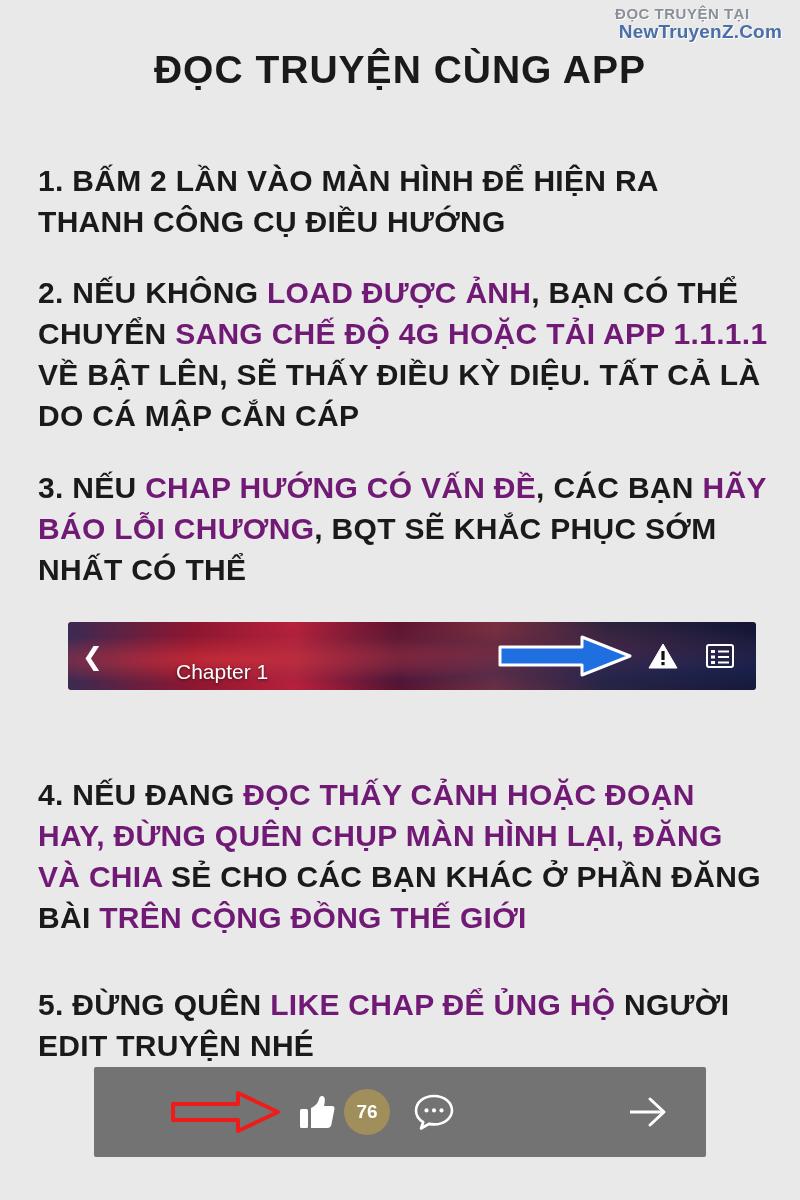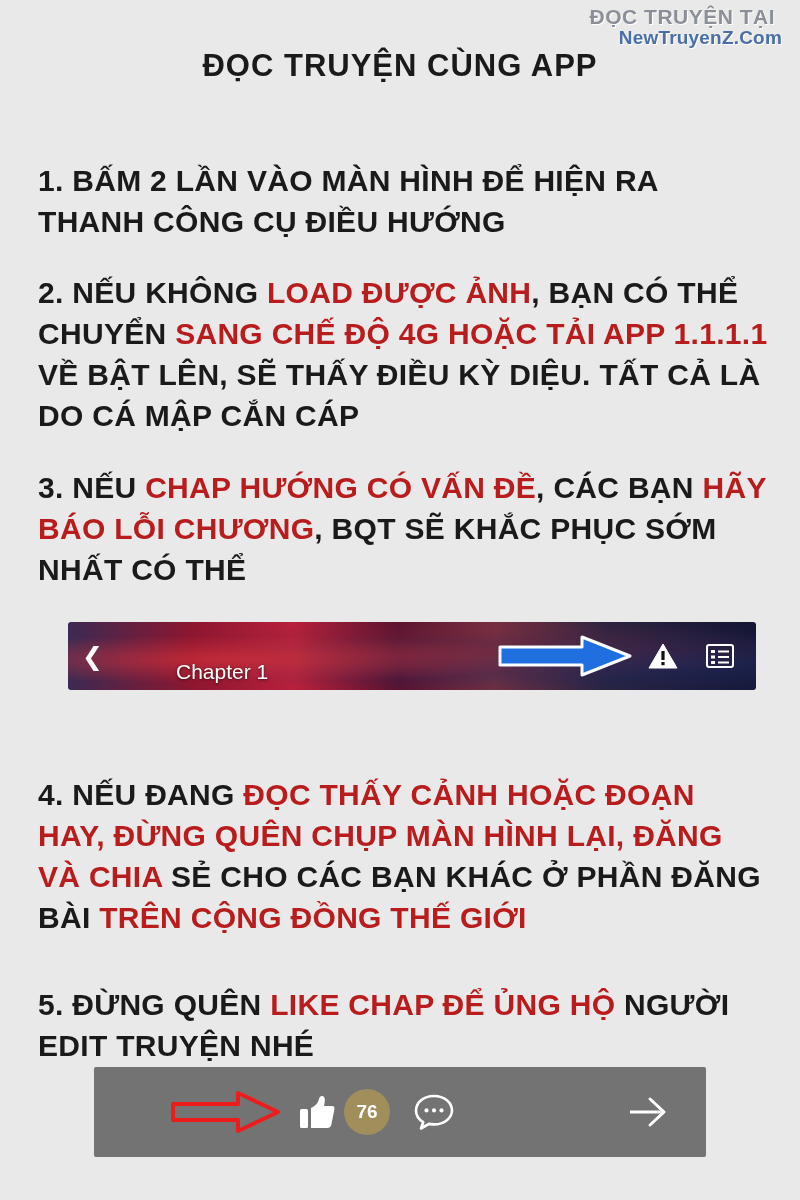--- a/index.html
+++ b/index.html
@@ -25,21 +25,21 @@
   
   .watermark {
     position: absolute;
     top: 6px;
     right: 18px;
     text-align: center;
     line-height: 1.05;
     user-select: none;
   }
   .watermark .wm-small {
-    font-size: 21px;
+    font-size: 15px;
     font-weight: bold;
     letter-spacing: 0.5px;
     color: #8a8f98;
     text-shadow: 1px 1px 0 #ffffff;
   }
   .watermark .wm-big {
     font-size: 19px;
     font-weight: bold;
     color: #4a6fa8;
     text-shadow: 1px 1px 0 #ffffff;
@@ -47,21 +47,21 @@
     margin-left: 36px;
   }
 
   
   .title {
     position: absolute;
     top: 48px;
     left: 0;
     width: 800px;
     text-align: center;
-    font-size: 31px;
+    font-size: 39px;
     font-weight: bold;
     letter-spacing: 1px;
     color: #1a1a1a;
   }
 
   
   .content {
     position: absolute;
     top: 126px;
     left: 38px;
@@ -70,21 +70,21 @@
   }
   .para {
     font-size: 30px;
     font-weight: bold;
     line-height: 1.37;
     letter-spacing: 0.3px;
     color: #1a1a1a;
     margin-bottom: 30px;
   }
   .para .hl {
-    color: #b91c1c;
+    color: #701a75;
   }
 
   
   .banner-chapter {
     position: absolute;
     left: 68px;
     top: 622px;
     width: 688px;
     height: 68px;
     background: linear-gradient(90deg, #3b2a52 0%, #8d1630 18%, #b8203b 33%, #5a1230 48%, #773040 62%, #2a2340 78%, #141634 100%);

